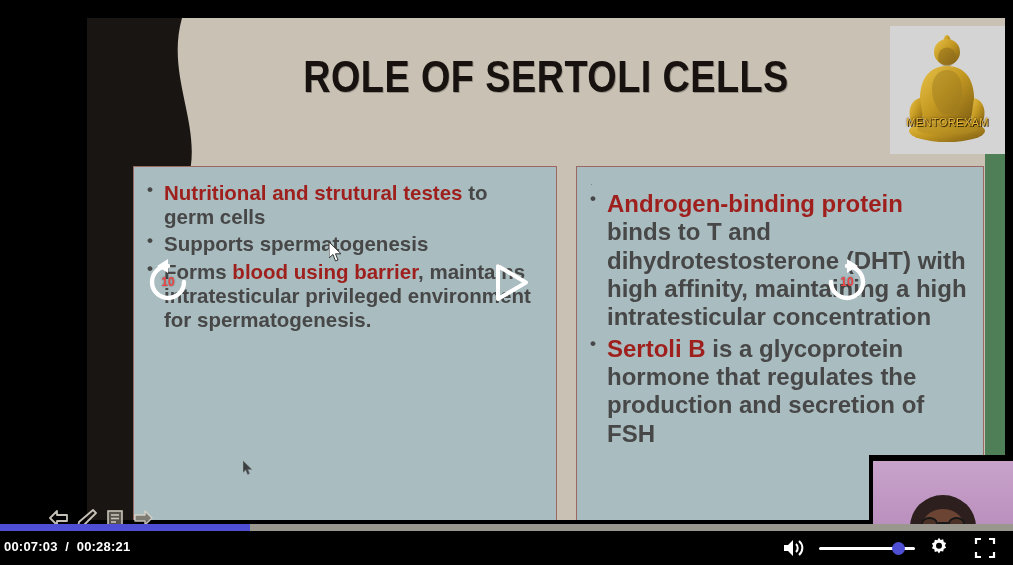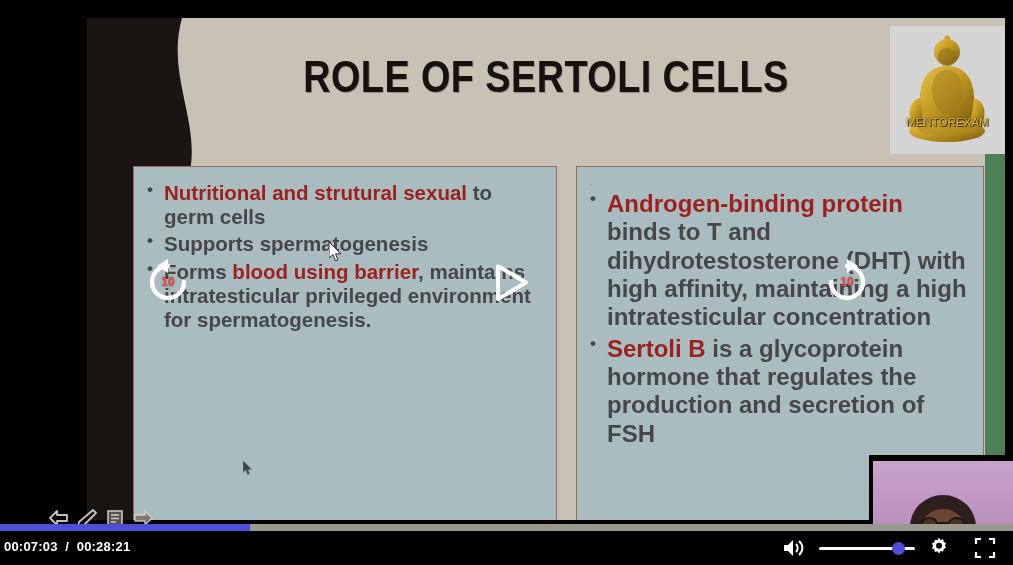--- a/index.html
+++ b/index.html
@@ -149,21 +149,21 @@
           <path d="M84 72 C92 74 96 82 94 92 C92 99 86 102 80 101 Z" fill="url(#gold)"></path>
           <ellipse cx="57" cy="105" rx="38" ry="11" fill="url(#gold)"></ellipse>
           <ellipse cx="57" cy="103" rx="30" ry="6" fill="#b08c22" opacity=".5"></ellipse>
         </svg>
         <div class="logo-word">MENTOREXAM</div>
       </div>
 
       <div class="panel left">
         <ul class="bullets">
           <li>
-            <span class="hl">Nutritional and strutural sexual</span><span> to germ cells</span>
+            <span class="hl">Nutritional and strutural testes</span><span> to germ cells</span>
           </li>
           <li>
             <span>Supports spermatogenesis</span>
           </li>
           <li>
             <span>Forms </span><span class="hl">blood using barrier</span><span>, maintains intratesticular privileged environment for spermatogenesis.</span>
           </li>
         </ul>
       </div>
 

